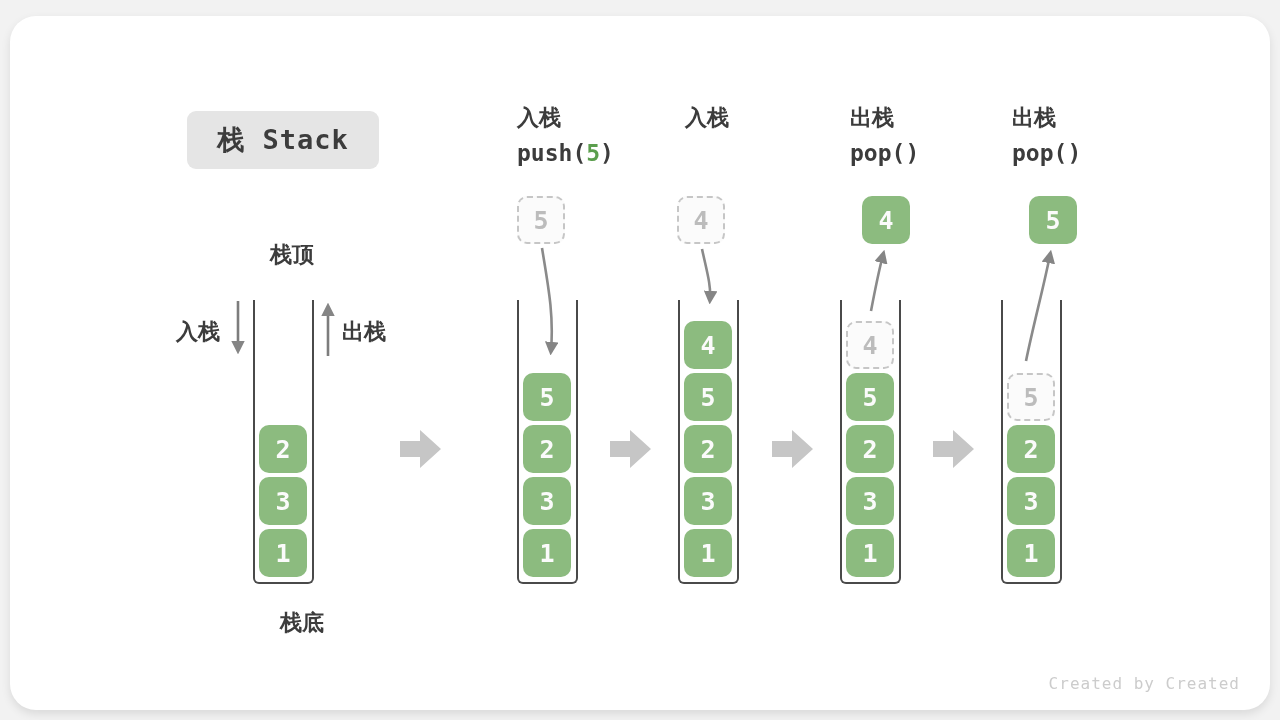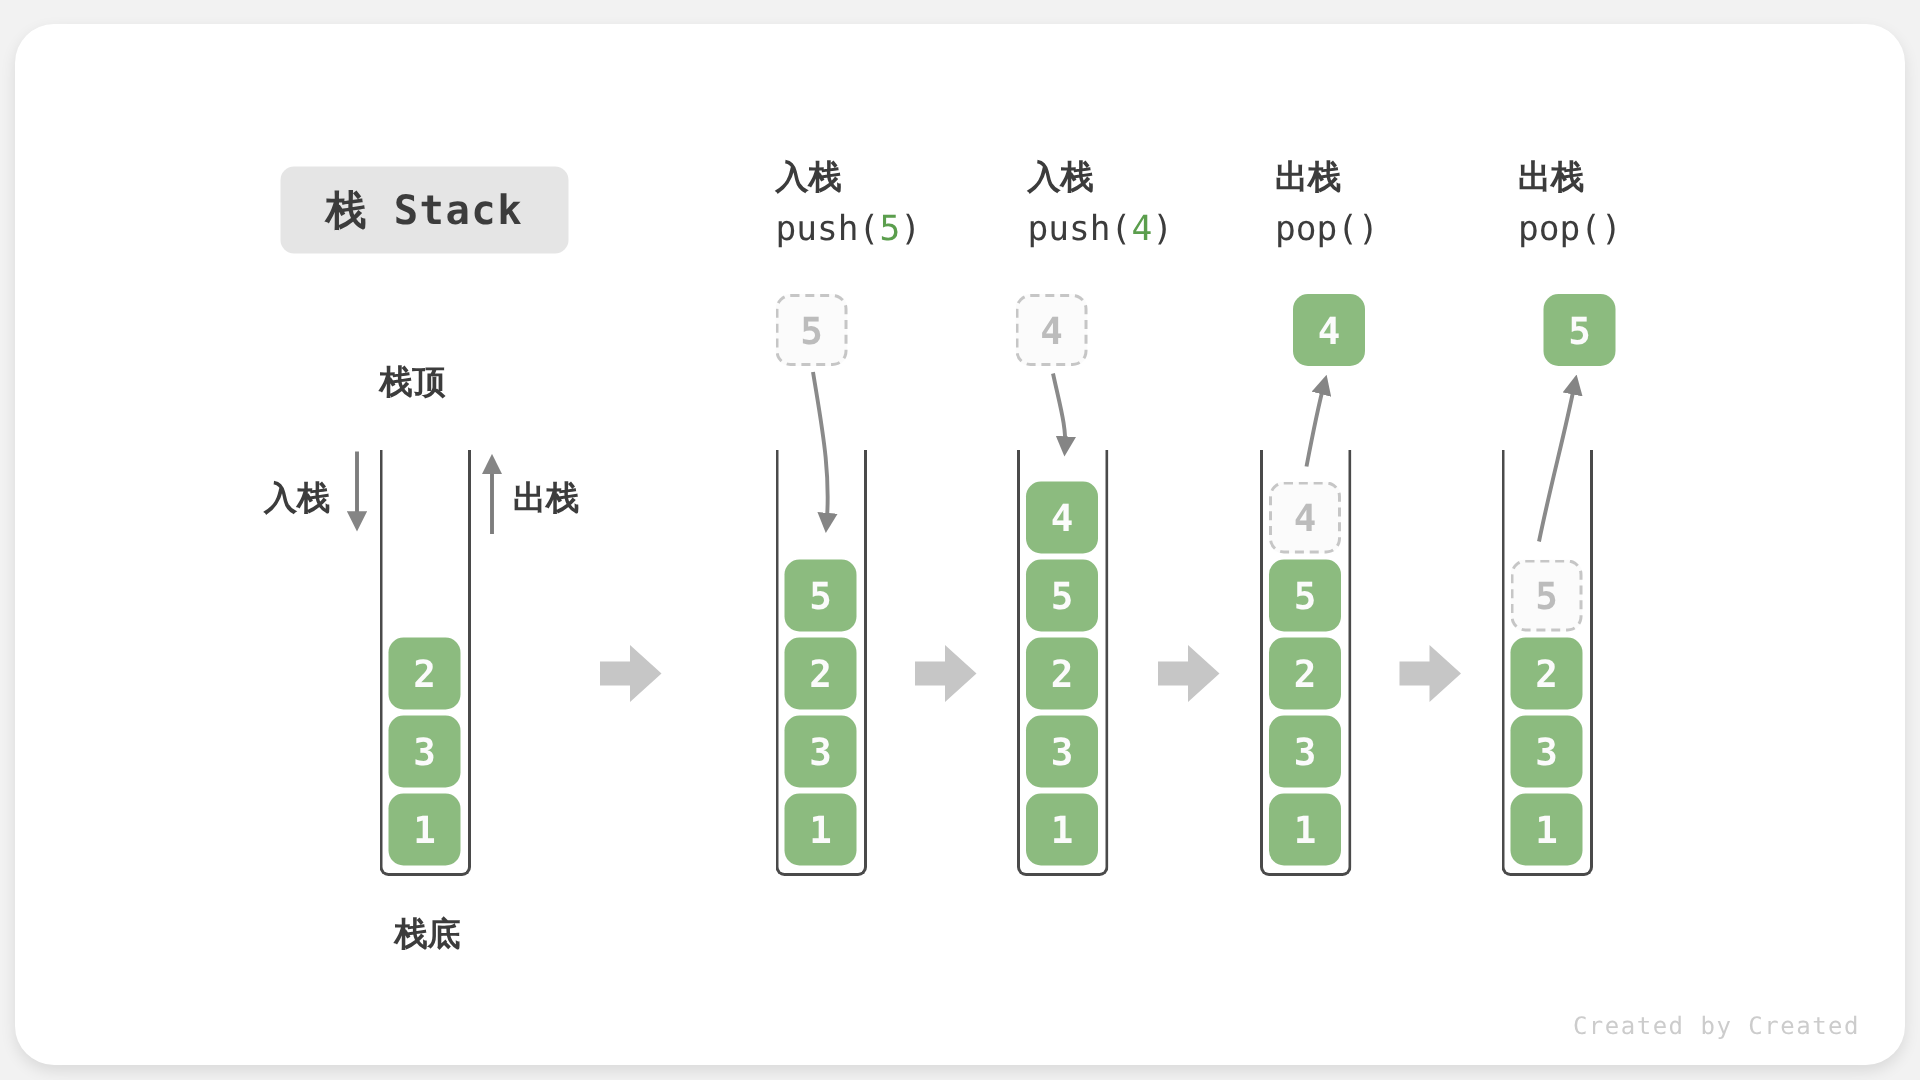--- a/index.html
+++ b/index.html
@@ -31,27 +31,27 @@
     position:absolute;left:187px;top:111px;width:192px;height:58px;
     background:var(--title-bg);border-radius:9px;
     display:flex;align-items:center;justify-content:center;
     font-family:"DejaVu Sans Mono",monospace;
     font-size:27px;font-weight:700;color:var(--text-dark);letter-spacing:1px;
   }
   .op{position:absolute;top:102px;width:170px;}
   .op-cn{font-size:22px;font-weight:700;color:var(--text-dark);line-height:32px;}
   .op-code{
     font-family:"DejaVu Sans Mono",monospace;
-    font-size:23px;font-weight:400;color:var(--text-dark);line-height:38px;
+    font-size:23px;font-weight:700;color:var(--text-dark);line-height:38px;
   }
   .op-code .arg{color:var(--code-arg-green);}
   .side-label{
     position:absolute;font-size:22px;font-weight:700;color:var(--text-dark);
   }
-  .side-label.centered{width:61px;text-align:left;}
+  .side-label.centered{width:61px;text-align:right;}
   .stack{position:absolute;top:300px;width:61px;height:284px;}
   .well{
     position:absolute;left:0;top:0;width:61px;height:284px;
     border-left:2px solid #4a4a4a;border-right:2px solid #4a4a4a;
     border-bottom:2px solid #4a4a4a;
     border-bottom-left-radius:6px;border-bottom-right-radius:6px;
   }
   .block{
     position:absolute;left:6px;width:48px;height:48px;border-radius:10px;
     background:var(--block-green);
@@ -92,21 +92,20 @@
   <div class="title-box">
     <span>栈 Stack</span>
   </div>
 
   <div class="op" style="left:517px">
     <div class="op-cn">入栈</div>
     <div class="op-code"><span>push(</span><span class="arg">5</span><span>)</span></div>
   </div>
   <div class="op" style="left:685px">
     <div class="op-cn">入栈</div>
-    <div class="op-code"><span>push(</span><span class="arg">4</span><span>)</span></div>
   </div>
   <div class="op" style="left:850px">
     <div class="op-cn">出栈</div>
     <div class="op-code"><span>pop(</span><span class="arg"></span><span>)</span></div>
   </div>
   <div class="op" style="left:1012px">
     <div class="op-cn">出栈</div>
     <div class="op-code"><span>pop(</span><span class="arg"></span><span>)</span></div>
   </div>
 

